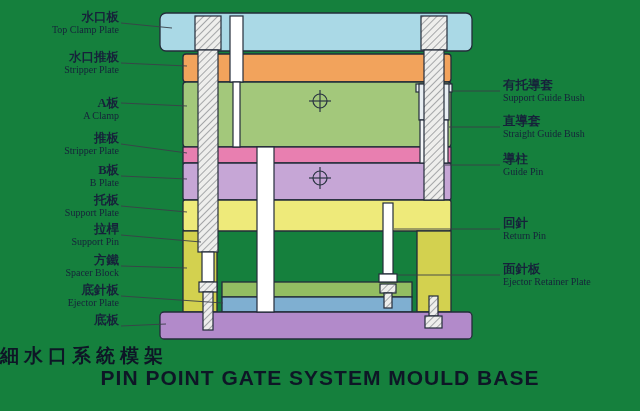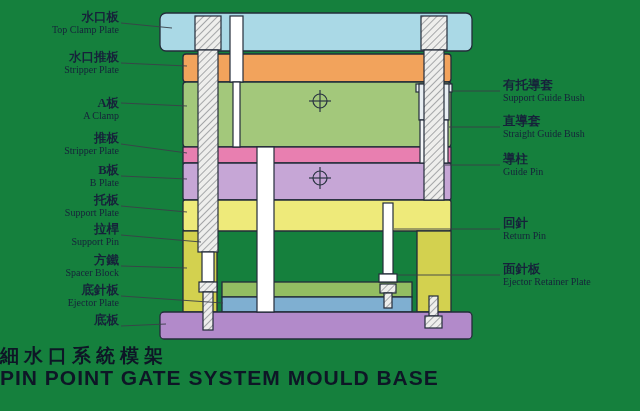--- a/index.html
+++ b/index.html
@@ -27,20 +27,21 @@
     position: absolute;
     top: 343px; left: 0; width: 536px;
     font-size: 19px;
     font-weight: bold;
     letter-spacing: 5px;
     color: #0e1626;
   }
   .title-en {
     position: absolute;
     top: 366px; left: 0; width: 640px;
+    text-align: center;
     font-family: "Liberation Sans", sans-serif;
     font-size: 21px;
     font-weight: bold;
     letter-spacing: 1px;
     color: #0e1626;
   }
 </style>
 </head>
 <body>
 

